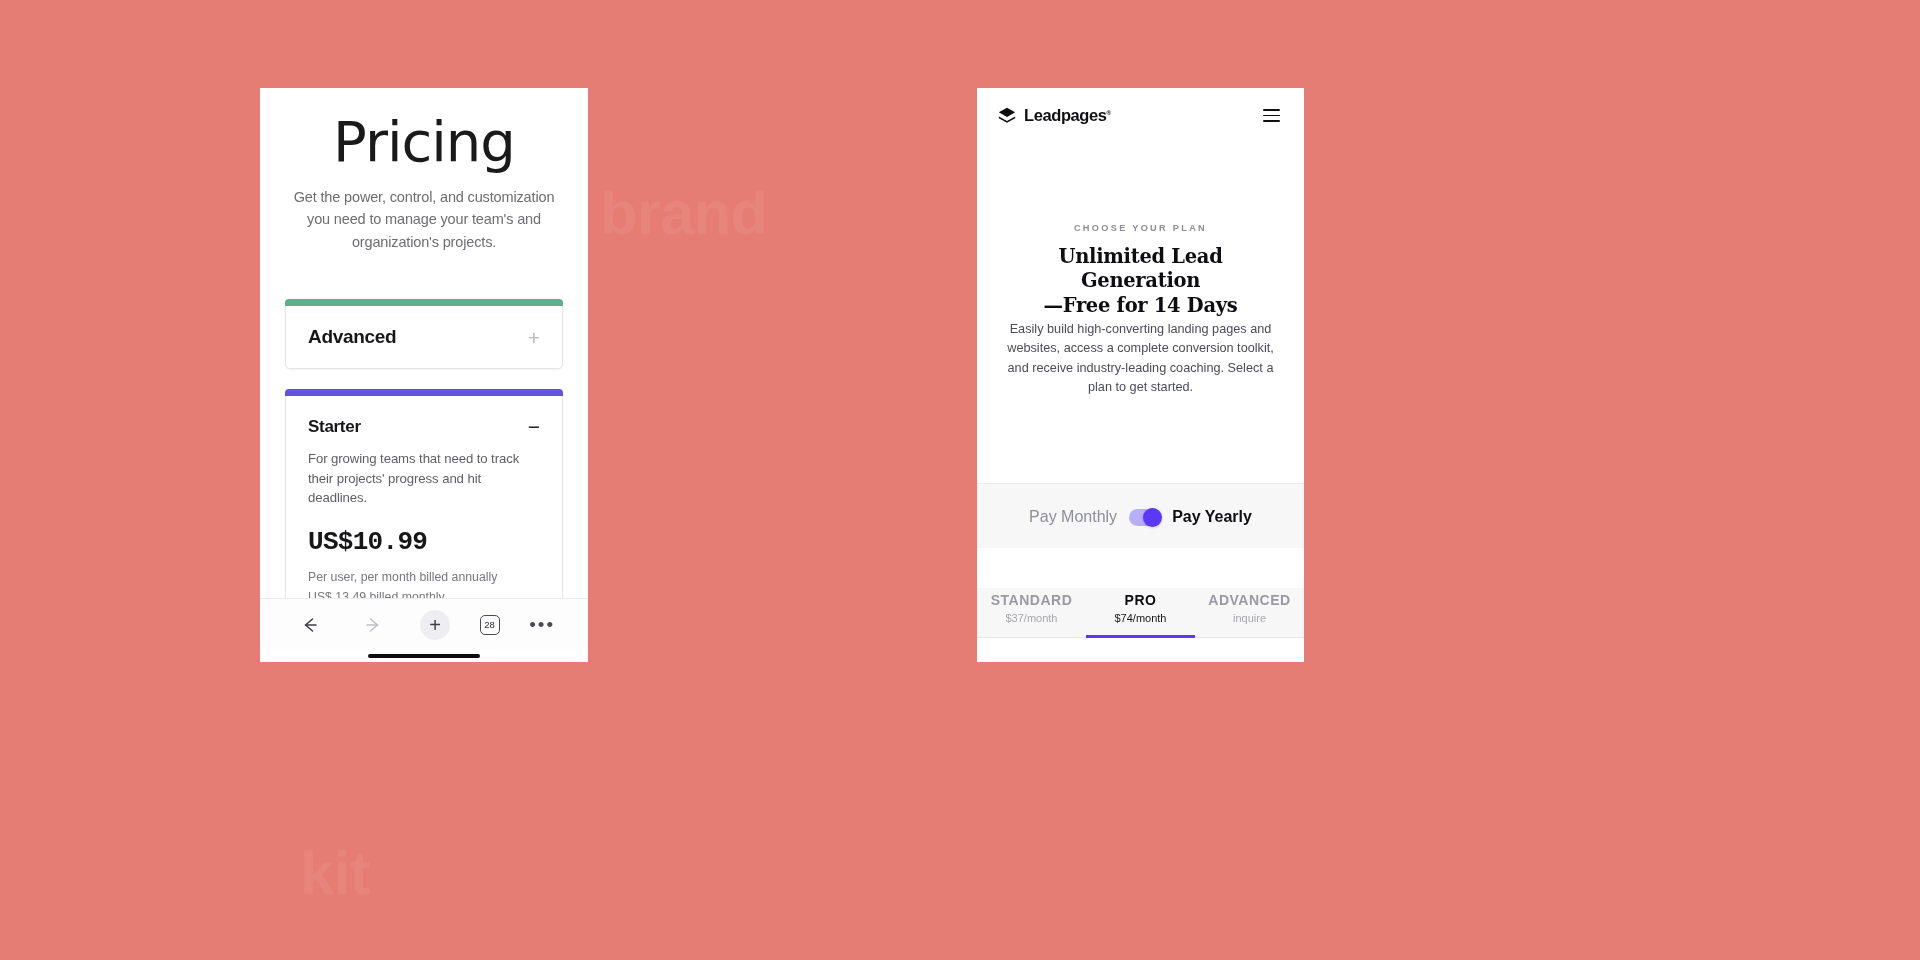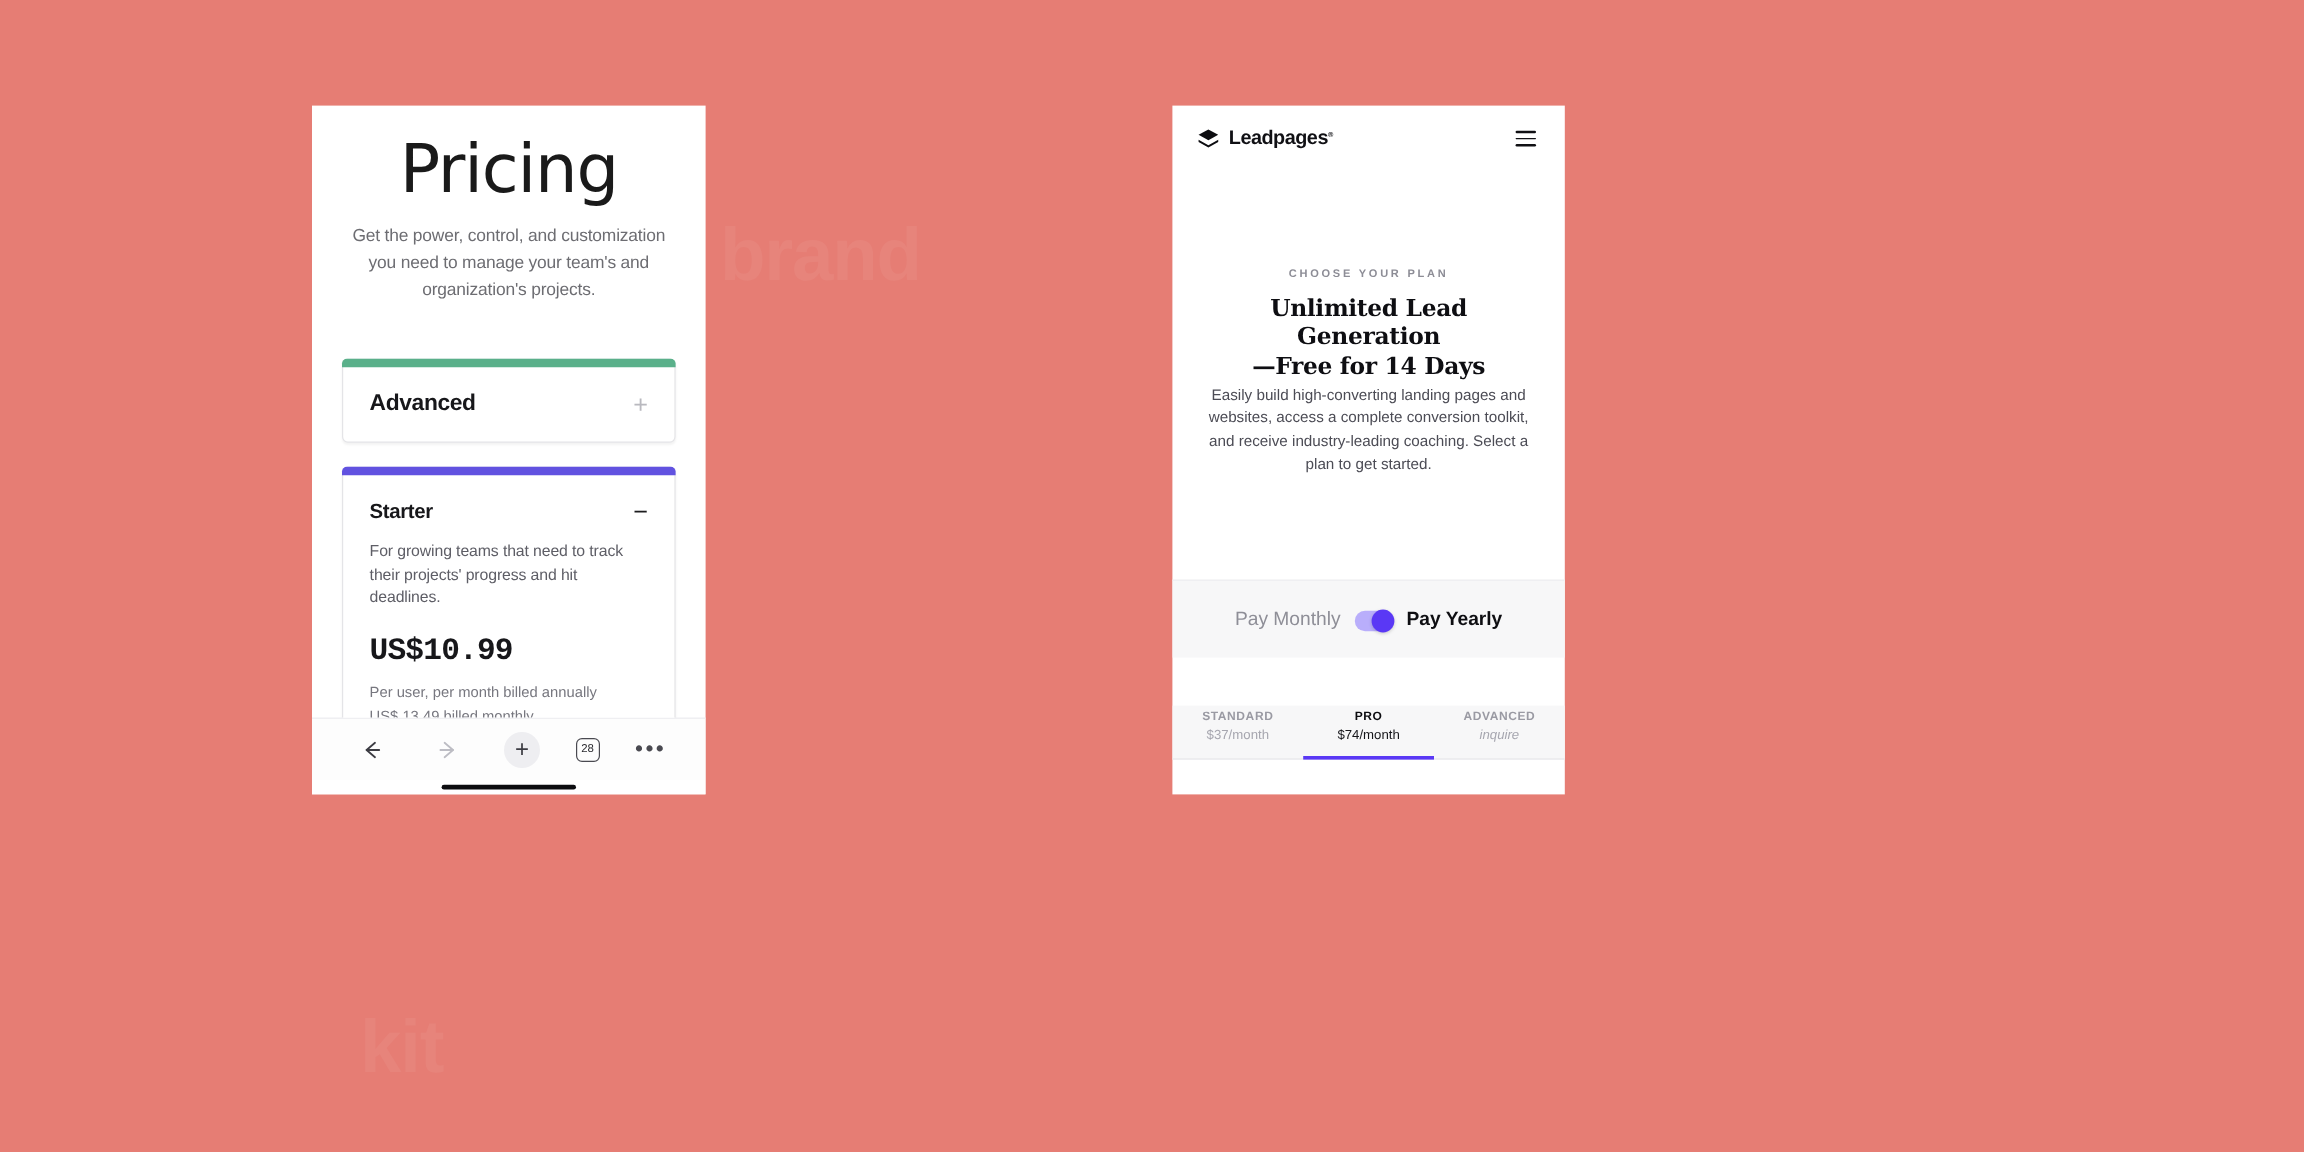--- a/index.html
+++ b/index.html
@@ -226,32 +226,32 @@
     background:#f7f7f8;
     display:flex;
     border-bottom:1px solid #e6e6ea;
   }
   .ptab {
     flex:1; text-align:center;
     padding:4px 0 13px 0;
     position:relative;
   }
   .ptab-name {
-    font-size:10px; font-weight:700;
+    font-size:14px; font-weight:700;
     letter-spacing:0.5px; color:#9a9aa3;
   }
   .ptab-price { font-size:11px; color:#a6a6af; margin-top:4px; }
   .ptab.active .ptab-name { color:#0c0c10; }
   .ptab.active .ptab-price { color:#16161a; }
   .ptab.active::after {
     content:""; position:absolute;
     left:0; right:0; bottom:-1px; height:3px;
     background:#5a38f5;
   }
-  .ptab-price.italic { font-style:italic; }
+  .ptab-price.italic { }
 
   .rp-lower { background:#4c1d95; flex:1; padding:28px 20px 18px 20px;text-decoration:underline; }
   .value-card {
     background:#fff;
     box-shadow:0 1px 4px rgba(0,0,0,0.07);
     border-radius:2px;
     overflow:hidden;
   }
   .best-value {
     background:#cdc2f7;

